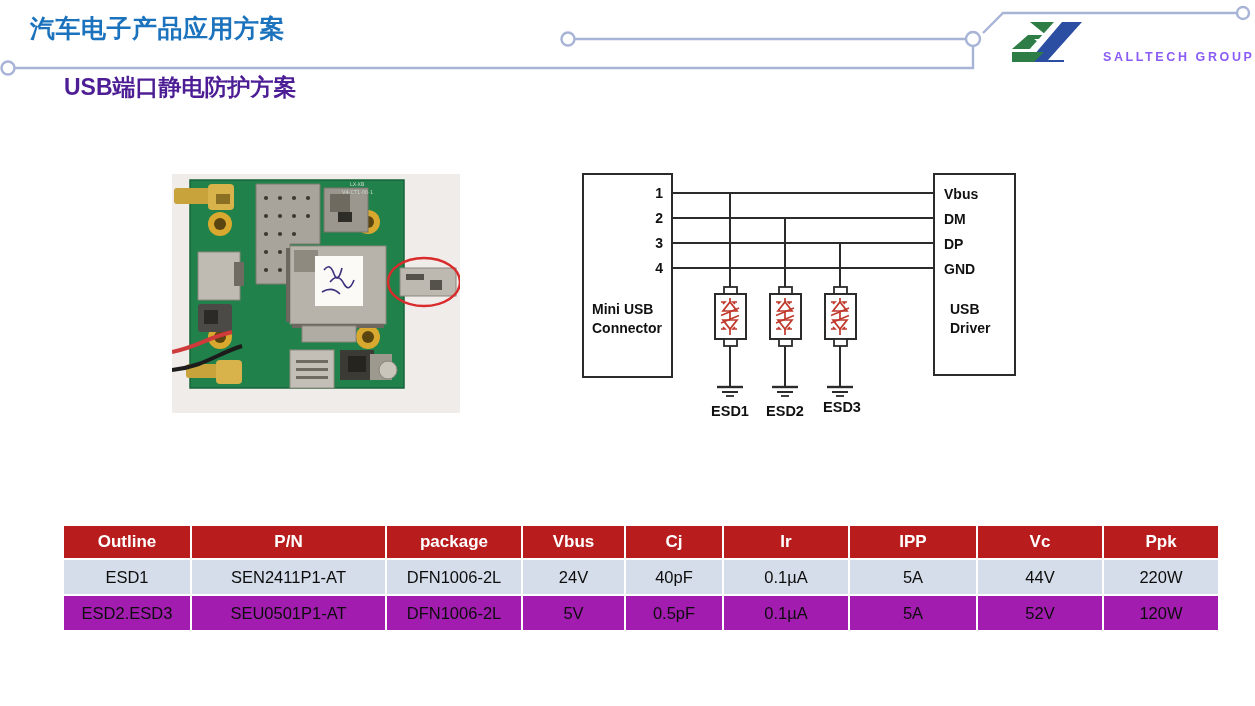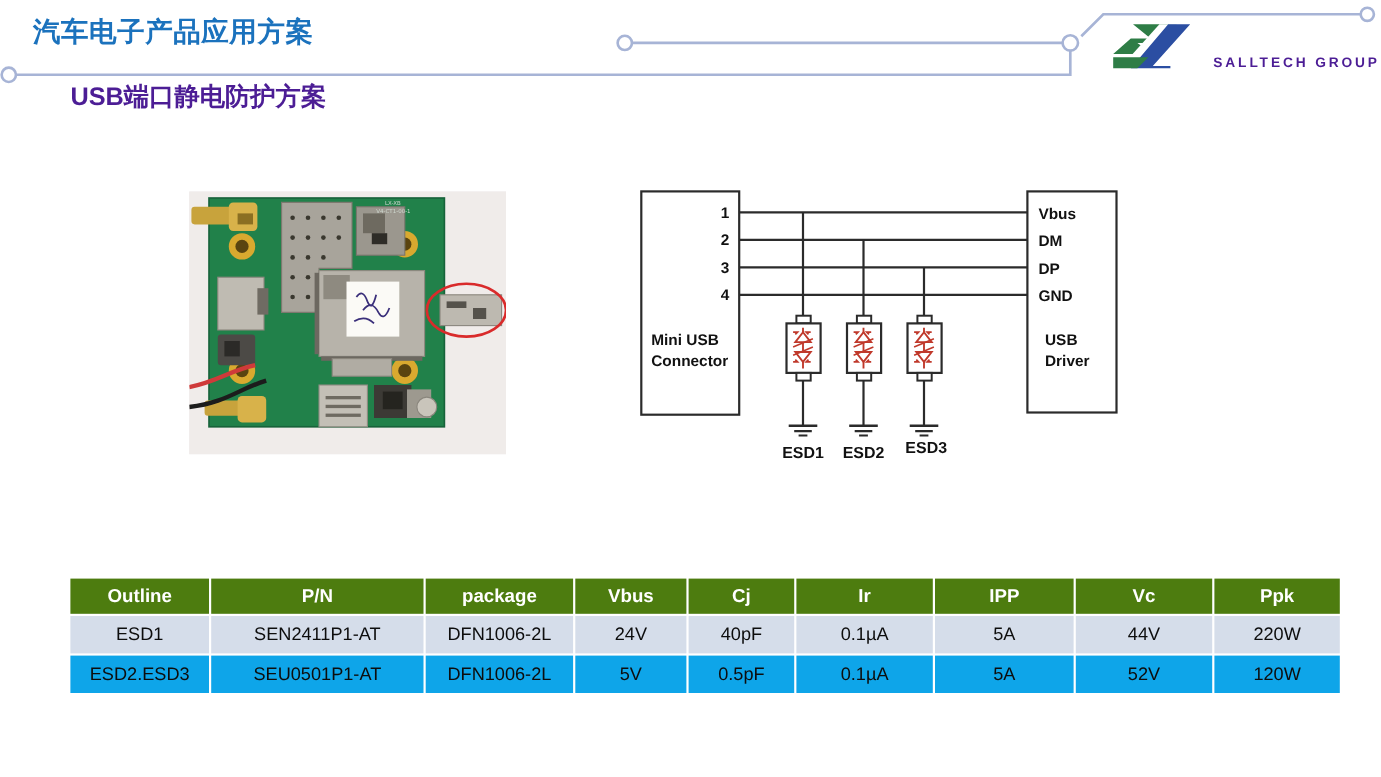--- a/index.html
+++ b/index.html
@@ -30,51 +30,51 @@
   .logo-wrap { position: absolute; left: 1008px; top: 16px; width: 240px; height: 54px; }
   .logo-mark { position: absolute; left: 0; top: 2px; width: 88px; height: 48px; }
   .logo-cn {
     position: absolute; left: 92px; top: 0px;
     font-size: 27px; font-weight: 500; color: #1a1a1a;
     letter-spacing: 2px; white-space: nowrap;
     font-family: "DejaVu Sans", sans-serif;
   }
   .logo-en {
     position: absolute; left: 95px; top: 34px;
-    font-size: 12.5px; font-weight: bold; color: #4c1d95;
+    font-size: 12.5px; font-weight: bold; color: #8b5cf6;
     letter-spacing: 2.6px; white-space: nowrap;
   }
 
   
   .pcb { position: absolute; left: 172px; top: 174px; width: 288px; height: 239px; overflow: hidden; background:#efeceb;}
   .pcb svg { display:block; }
 
   
   .circuit { position: absolute; left: 575px; top: 168px; width: 460px; height: 250px; }
 
   
   .spec-table {
     position: absolute; left: 62px; top: 524px;
     width: 1138px;
     border-collapse: separate; border-spacing: 2px 2px;
     table-layout: fixed;
   }
   .spec-table th {
-    background: #4d7c0f; color: #ffffff;
+    background: #b91c1c; color: #ffffff;
     font-size: 17px; font-weight: bold;
     height: 32px; text-align: center;
     border: none; padding: 0;
   }
   .spec-table td {
     font-size: 16.5px; color: #0d0d0d;
     height: 34px; text-align: center;
     border: none; padding: 0;
   }
   .spec-table tr.row-a td { background: #D5DDEA; }
-  .spec-table tr.row-b td { background: #0ea5e9; }
+  .spec-table tr.row-b td { background: #a21caf; }
 </style>
 </head>
 <body>
 
 <div id="slide">
 
   <svg class="hdr-deco" viewBox="0 0 1255 90">
 
     <path d="M 983 33 L 1003 13 L 1237 13" fill="none" stroke="#A7B4D6" stroke-width="2.4"></path>
     <circle cx="1243" cy="13" r="6" fill="#ffffff" stroke="#A7B4D6" stroke-width="2.4"></circle>

